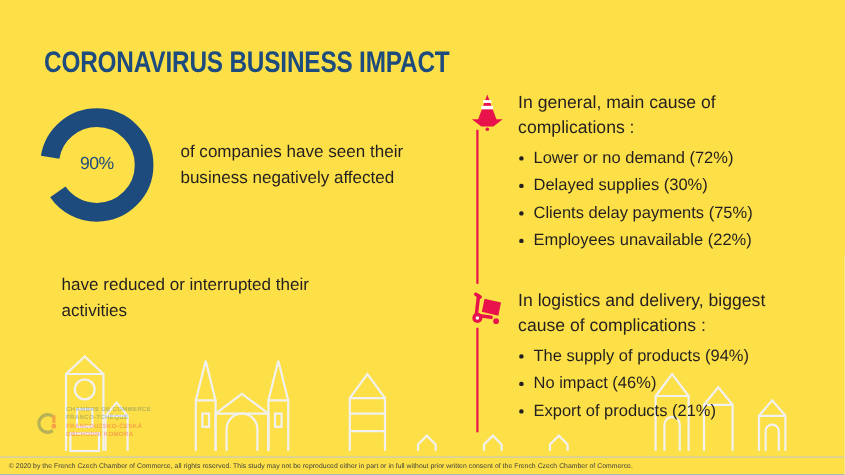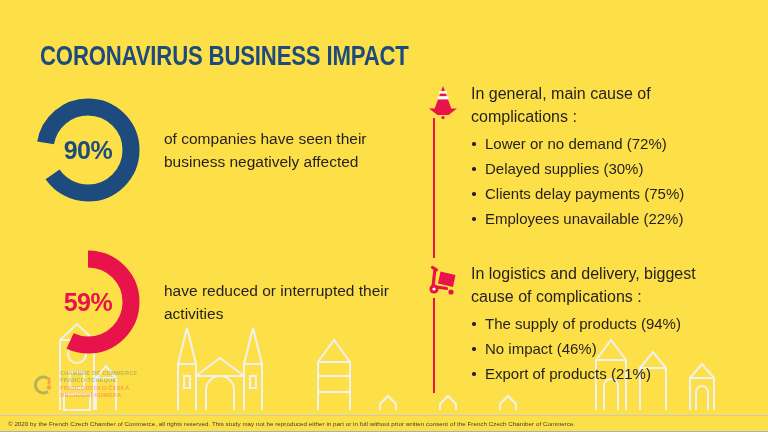--- a/index.html
+++ b/index.html
@@ -28,21 +28,21 @@
 
   
   .stat{position:absolute;display:flex;align-items:center;}
   .stat-1{left:34px;top:96px;}
   .stat-2{left:34px;top:248px;}
 
   .donut{position:relative;width:108px;height:108px;flex:0 0 108px;}
   .donut svg{display:block;width:108px;height:108px;}
   .donut .val{
     position:absolute;inset:0;display:flex;align-items:center;justify-content:center;
-    font-size:25px;font-weight:bold;letter-spacing:-0.5px;
+    font-size:16px;font-weight:normal;letter-spacing:-0.5px;
   }
   .v-navy{color:#1d4b7d;}
   .v-red{color:#e8134a;}
 
   .stat-text{
     margin-left:22px;
     font-size:15.5px;line-height:23px;color:#231f20;
     max-width:238px;
   }
 
@@ -148,26 +148,20 @@
     <div class="donut">
       <svg viewBox="0 0 108 108" aria-hidden="true">
         <circle cx="54" cy="54" r="43" fill="none" stroke="#1d4b7d" stroke-width="17" stroke-dasharray="237.2 33.0" stroke-dashoffset="60.8" transform="rotate(-90 54 54)"></circle>
       </svg>
       <div class="val v-navy">90%</div>
     </div>
     <div class="stat-text">of companies have seen their business negatively affected</div>
   </div>
 
   <div class="stat stat-2">
-    <div class="donut">
-      <svg viewBox="0 0 108 108" aria-hidden="true">
-        <circle cx="54" cy="54" r="43" fill="none" stroke="#e8134a" stroke-width="17" stroke-dasharray="153.4 116.8" stroke-dashoffset="0" transform="rotate(-90 54 54)"></circle>
-      </svg>
-      <div class="val v-red">59%</div>
-    </div>
     <div class="stat-text">have reduced or interrupted their activities</div>
   </div>
 
   <div class="block block-1">
     <div class="block-rail rail-1"></div>
     <div class="block-icon">
       <svg viewBox="0 0 38 38" aria-hidden="true">
         <path d="M19 4 L27.5 27 H10.5 Z" fill="#e8134a"></path>
         <rect x="13.6" y="14.2" width="10.8" height="3.2" fill="#ffffff"></rect>
         <rect x="15.2" y="9.0" width="7.6" height="2.6" fill="#ffffff"></rect>

